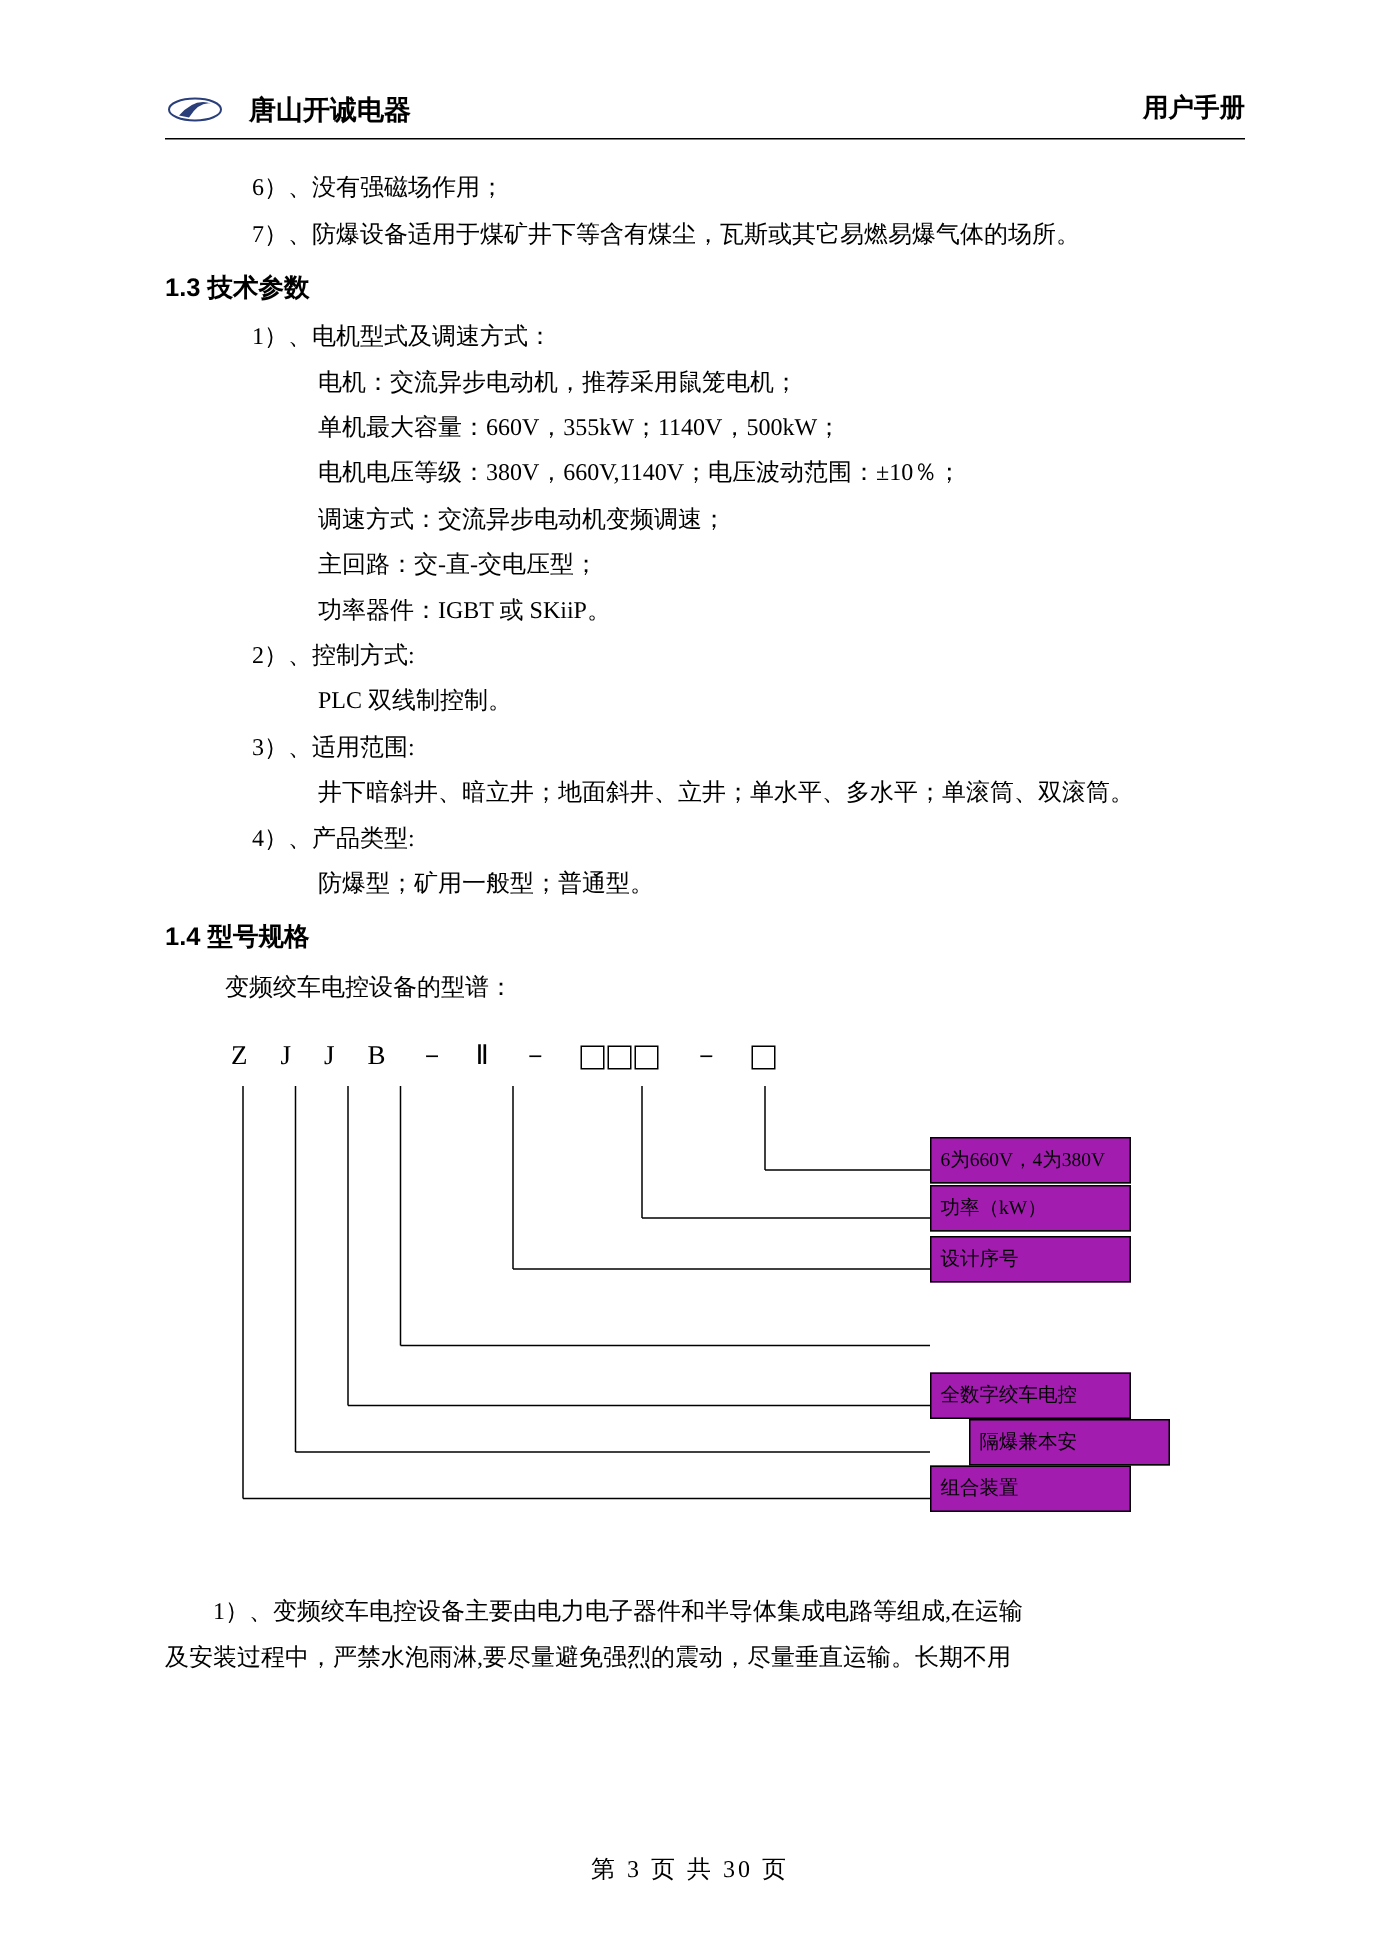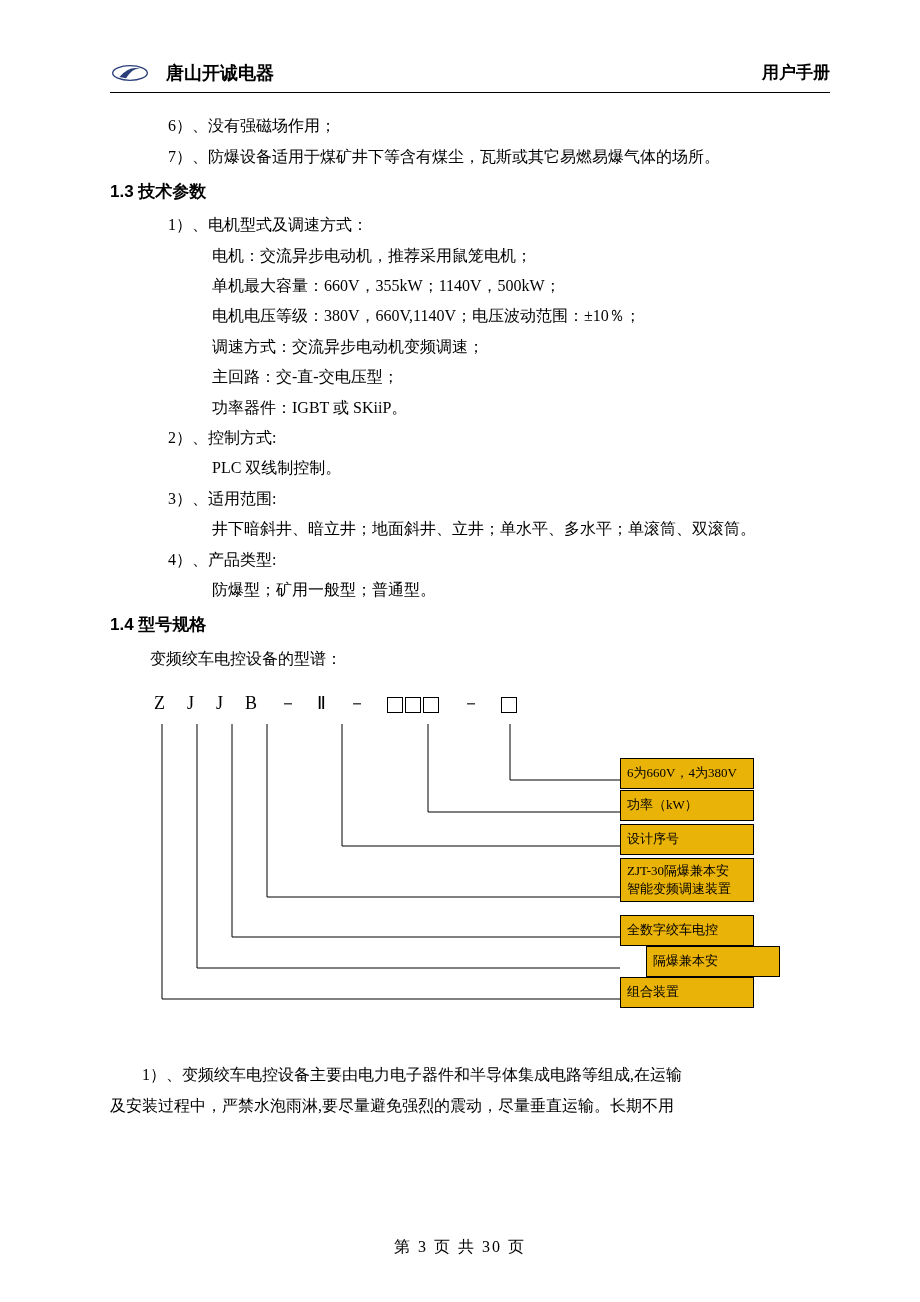--- a/index.html
+++ b/index.html
@@ -85,21 +85,21 @@
     margin: 0 1px;
     vertical-align: middle;
   }
   .svg-lines { display:block; }
   .label-box {
     position: absolute;
     border: 1px solid #000;
     font-size: 13px;
     padding: 2px 6px;
     white-space: nowrap;
-    background: #eab308;
+    background: #a21caf;
     min-width: 120px;
   }
   .label-box.tall { line-height:1.4; padding:3px 6px; }
 </style>
 </head>
 <body>
 
 <div class="page">
 
   <div class="header-row">
@@ -169,24 +169,20 @@
         <line x1="117" y1="173" x2="470" y2="173"></line>
         <line x1="82" y1="213" x2="470" y2="213"></line>
         <line x1="47" y1="244" x2="470" y2="244"></line>
         <line x1="12" y1="275" x2="470" y2="275"></line>
       </g>
     </svg>
 
     <div class="label-box" style="top:72px;  left:470px;">6为660V，4为380V</div>
     <div class="label-box" style="top:104px; left:470px;">功率（kW）</div>
     <div class="label-box" style="top:138px; left:470px;">设计序号</div>
-    <div class="label-box tall" style="top:172px; left:470px;">
-      <span>ZJT-30隔爆兼本安</span><br>
-      <span>智能变频调速装置</span>
-    </div>
     <div class="label-box" style="top:229px; left:470px;">全数字绞车电控</div>
     <div class="label-box" style="top:260px; left:496px;">隔爆兼本安</div>
     <div class="label-box" style="top:291px; left:470px;">组合装置</div>
   </div>
 
   <div style="height:30px"></div>
   <div style="text-indent:32px;">1）、变频绞车电控设备主要由电力电子器件和半导体集成电路等组成,在运输</div>
   <div>及安装过程中，严禁水泡雨淋,要尽量避免强烈的震动，尽量垂直运输。长期不用</div>
 
   <div class="footer">第 3 页 共 30 页</div>

